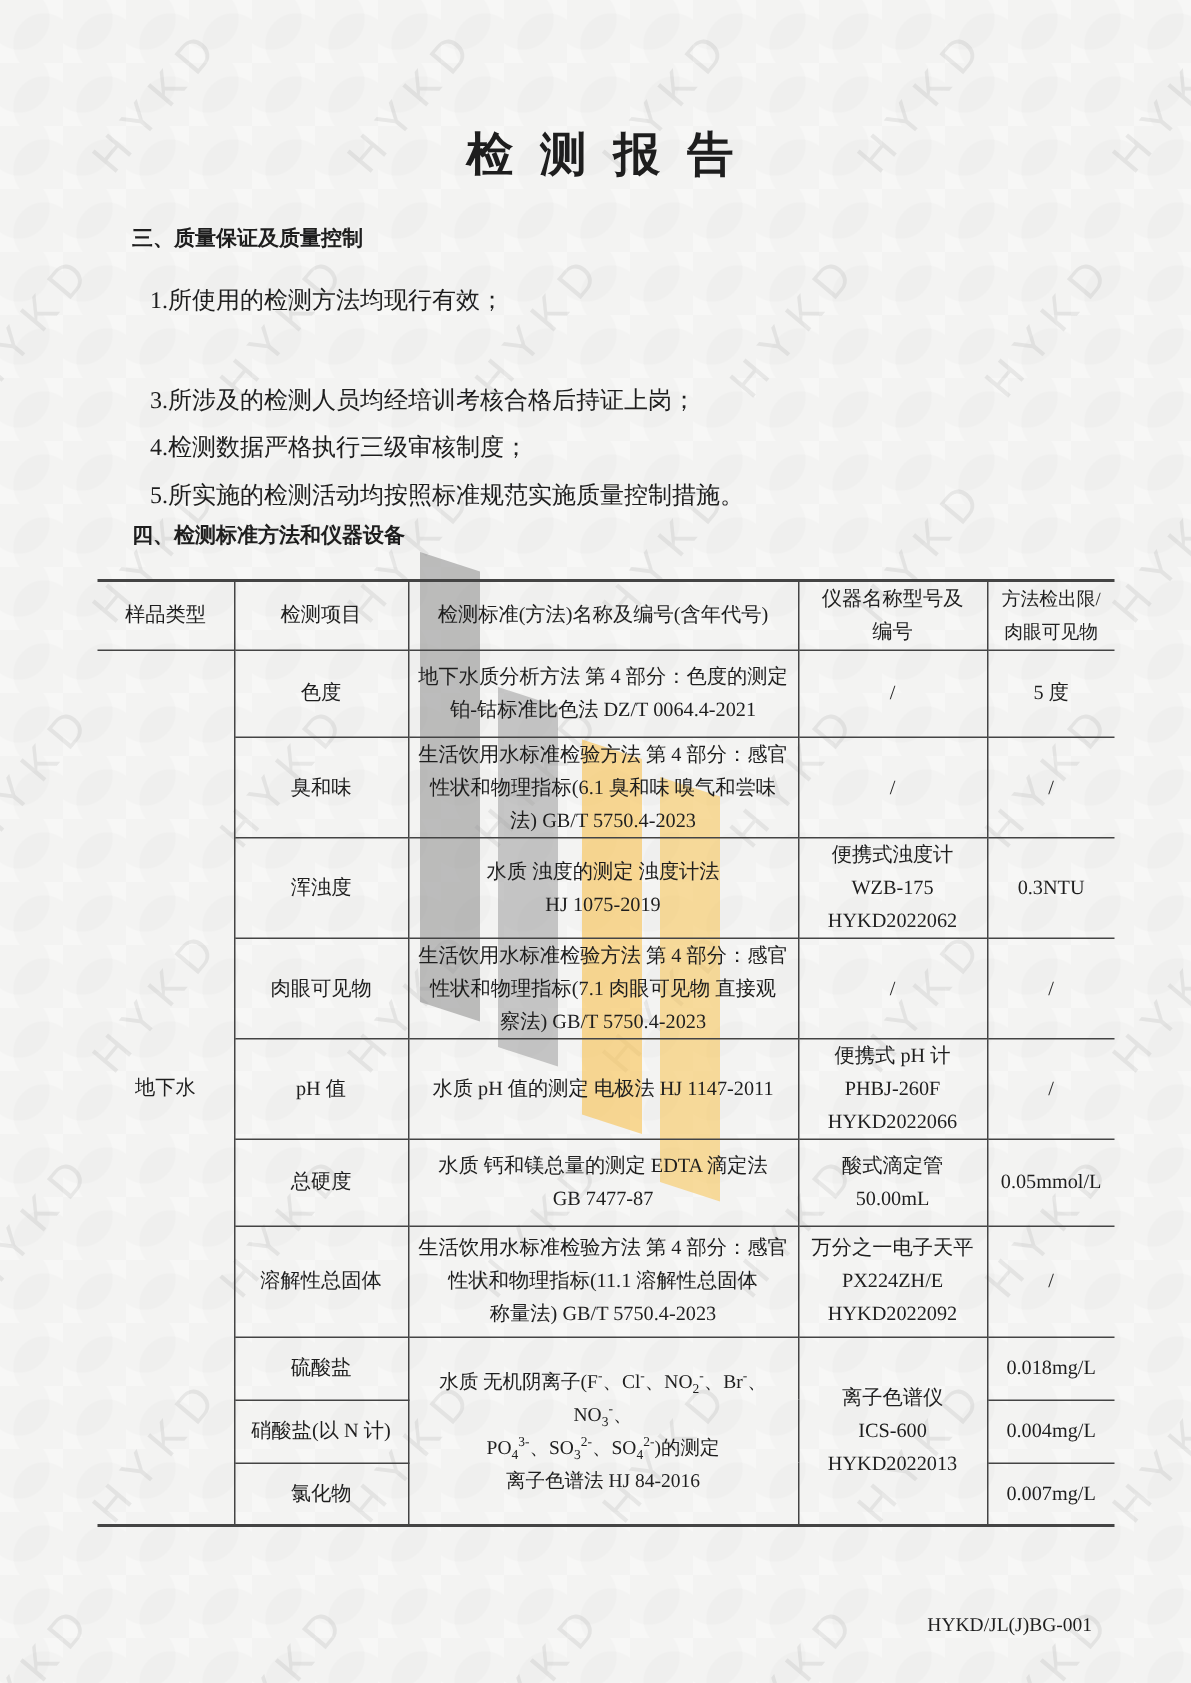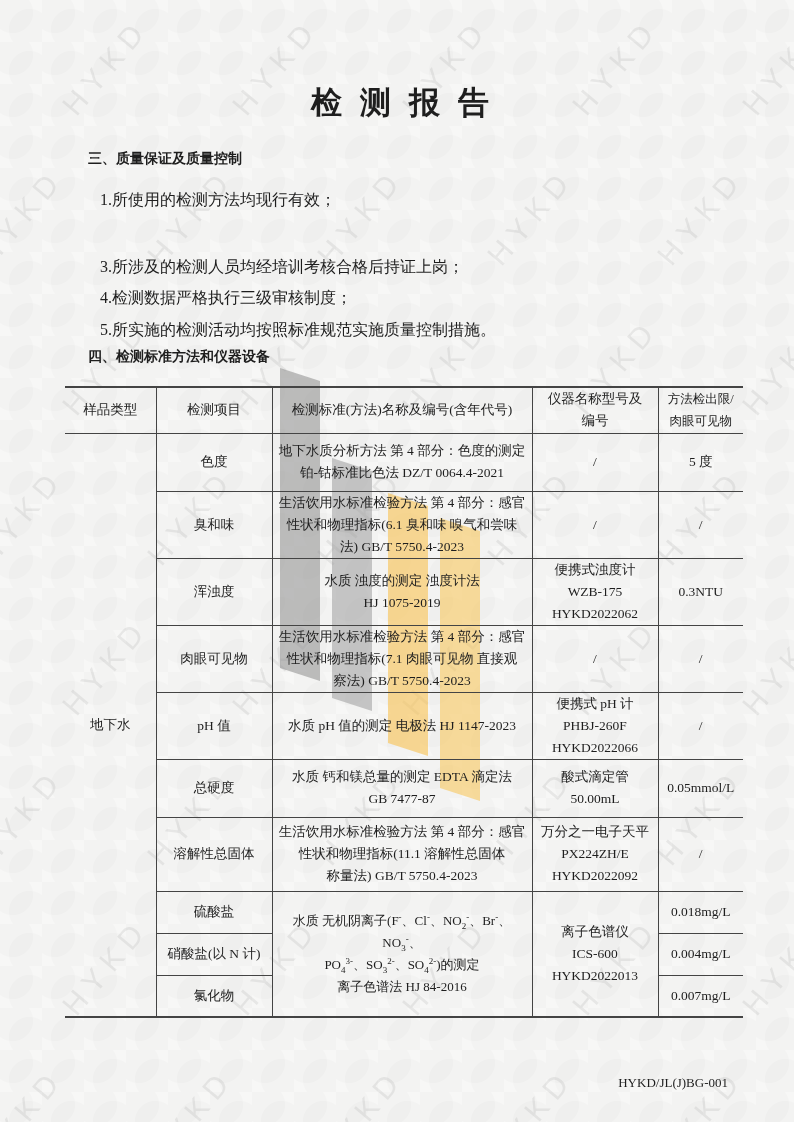--- a/index.html
+++ b/index.html
@@ -197,21 +197,21 @@
             <span class="cell-line">察法) GB/T 5750.4-2023</span>
           </td>
           <td>
             <span class="cell-line">/</span>
           </td>
           <td>/</td>
         </tr>
         <tr style="height: 66px;">
           <td>pH 值</td>
           <td>
-            <span class="cell-line">水质 pH 值的测定 电极法 HJ 1147-2023</span>
+            <span class="cell-line">水质 pH 值的测定 电极法 HJ 1147-2011</span>
           </td>
           <td>
             <span class="cell-line">便携式 pH 计</span>
             <span class="cell-line">PHBJ-260F</span>
             <span class="cell-line">HYKD2022066</span>
           </td>
           <td>/</td>
         </tr>
         <tr style="height: 58px;">
           <td>总硬度</td>

